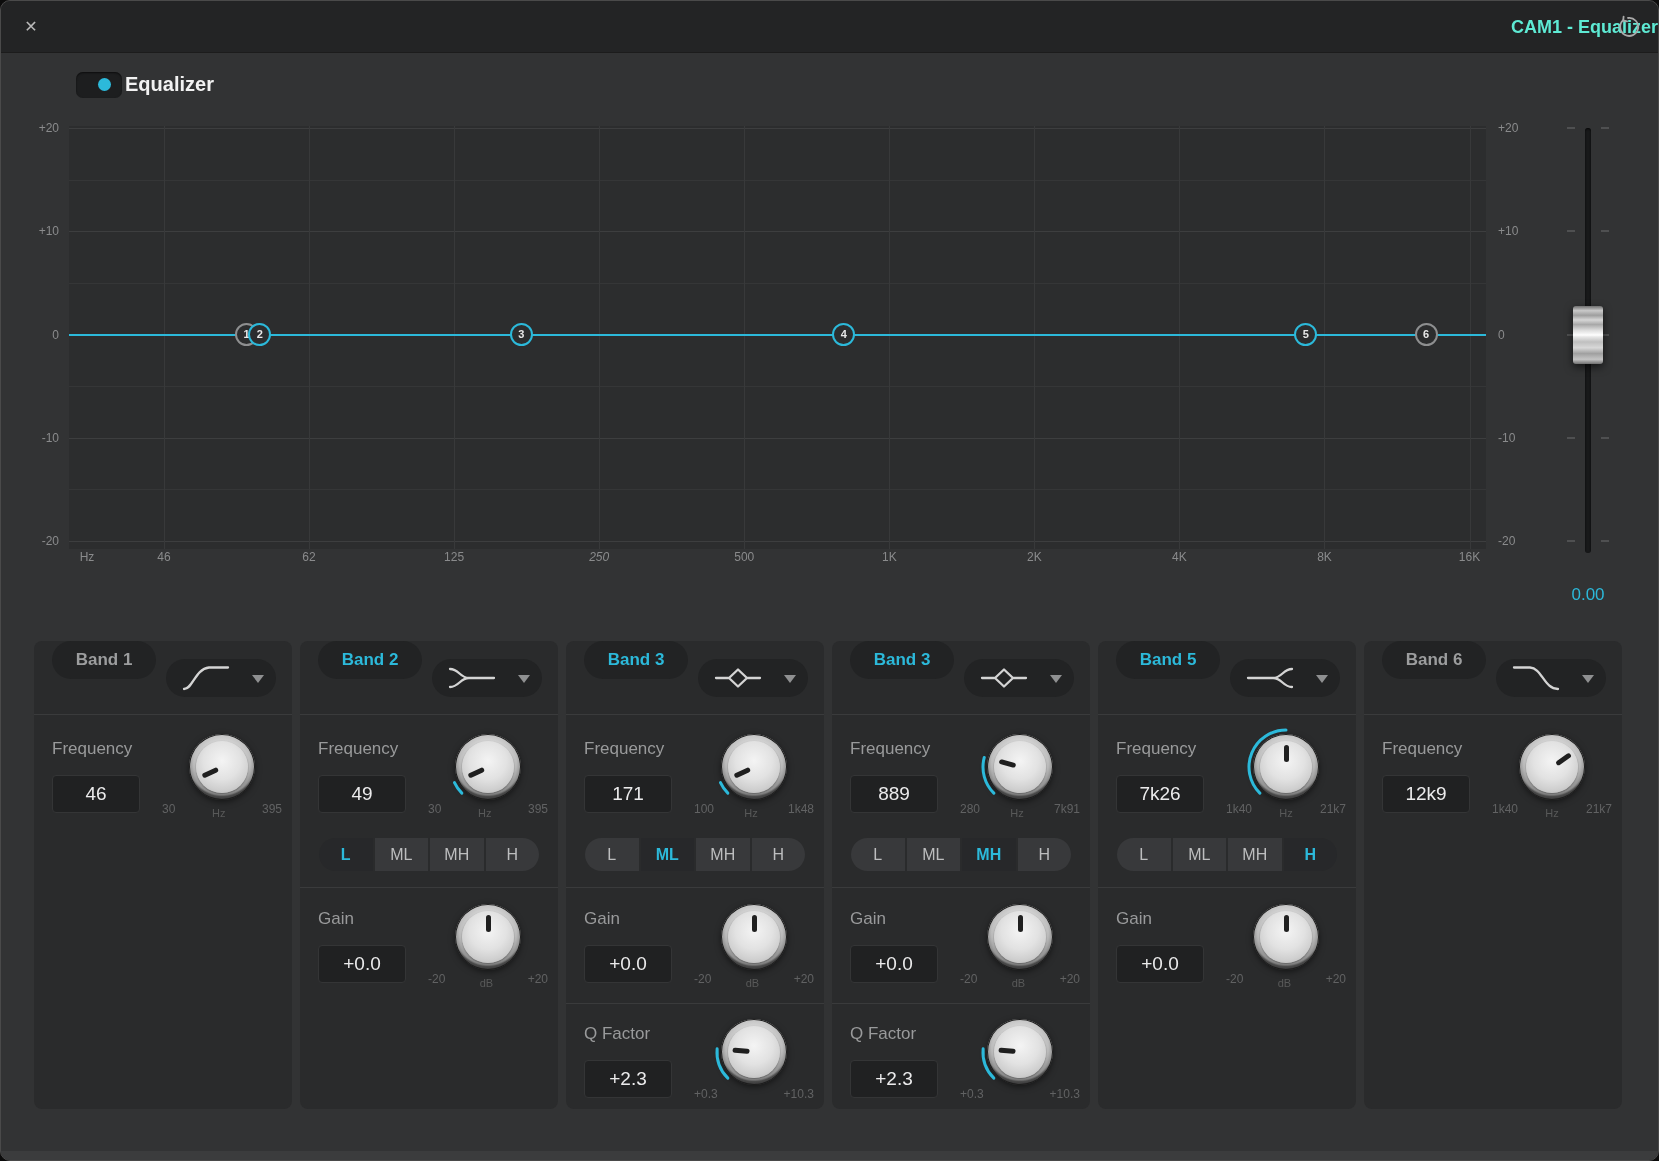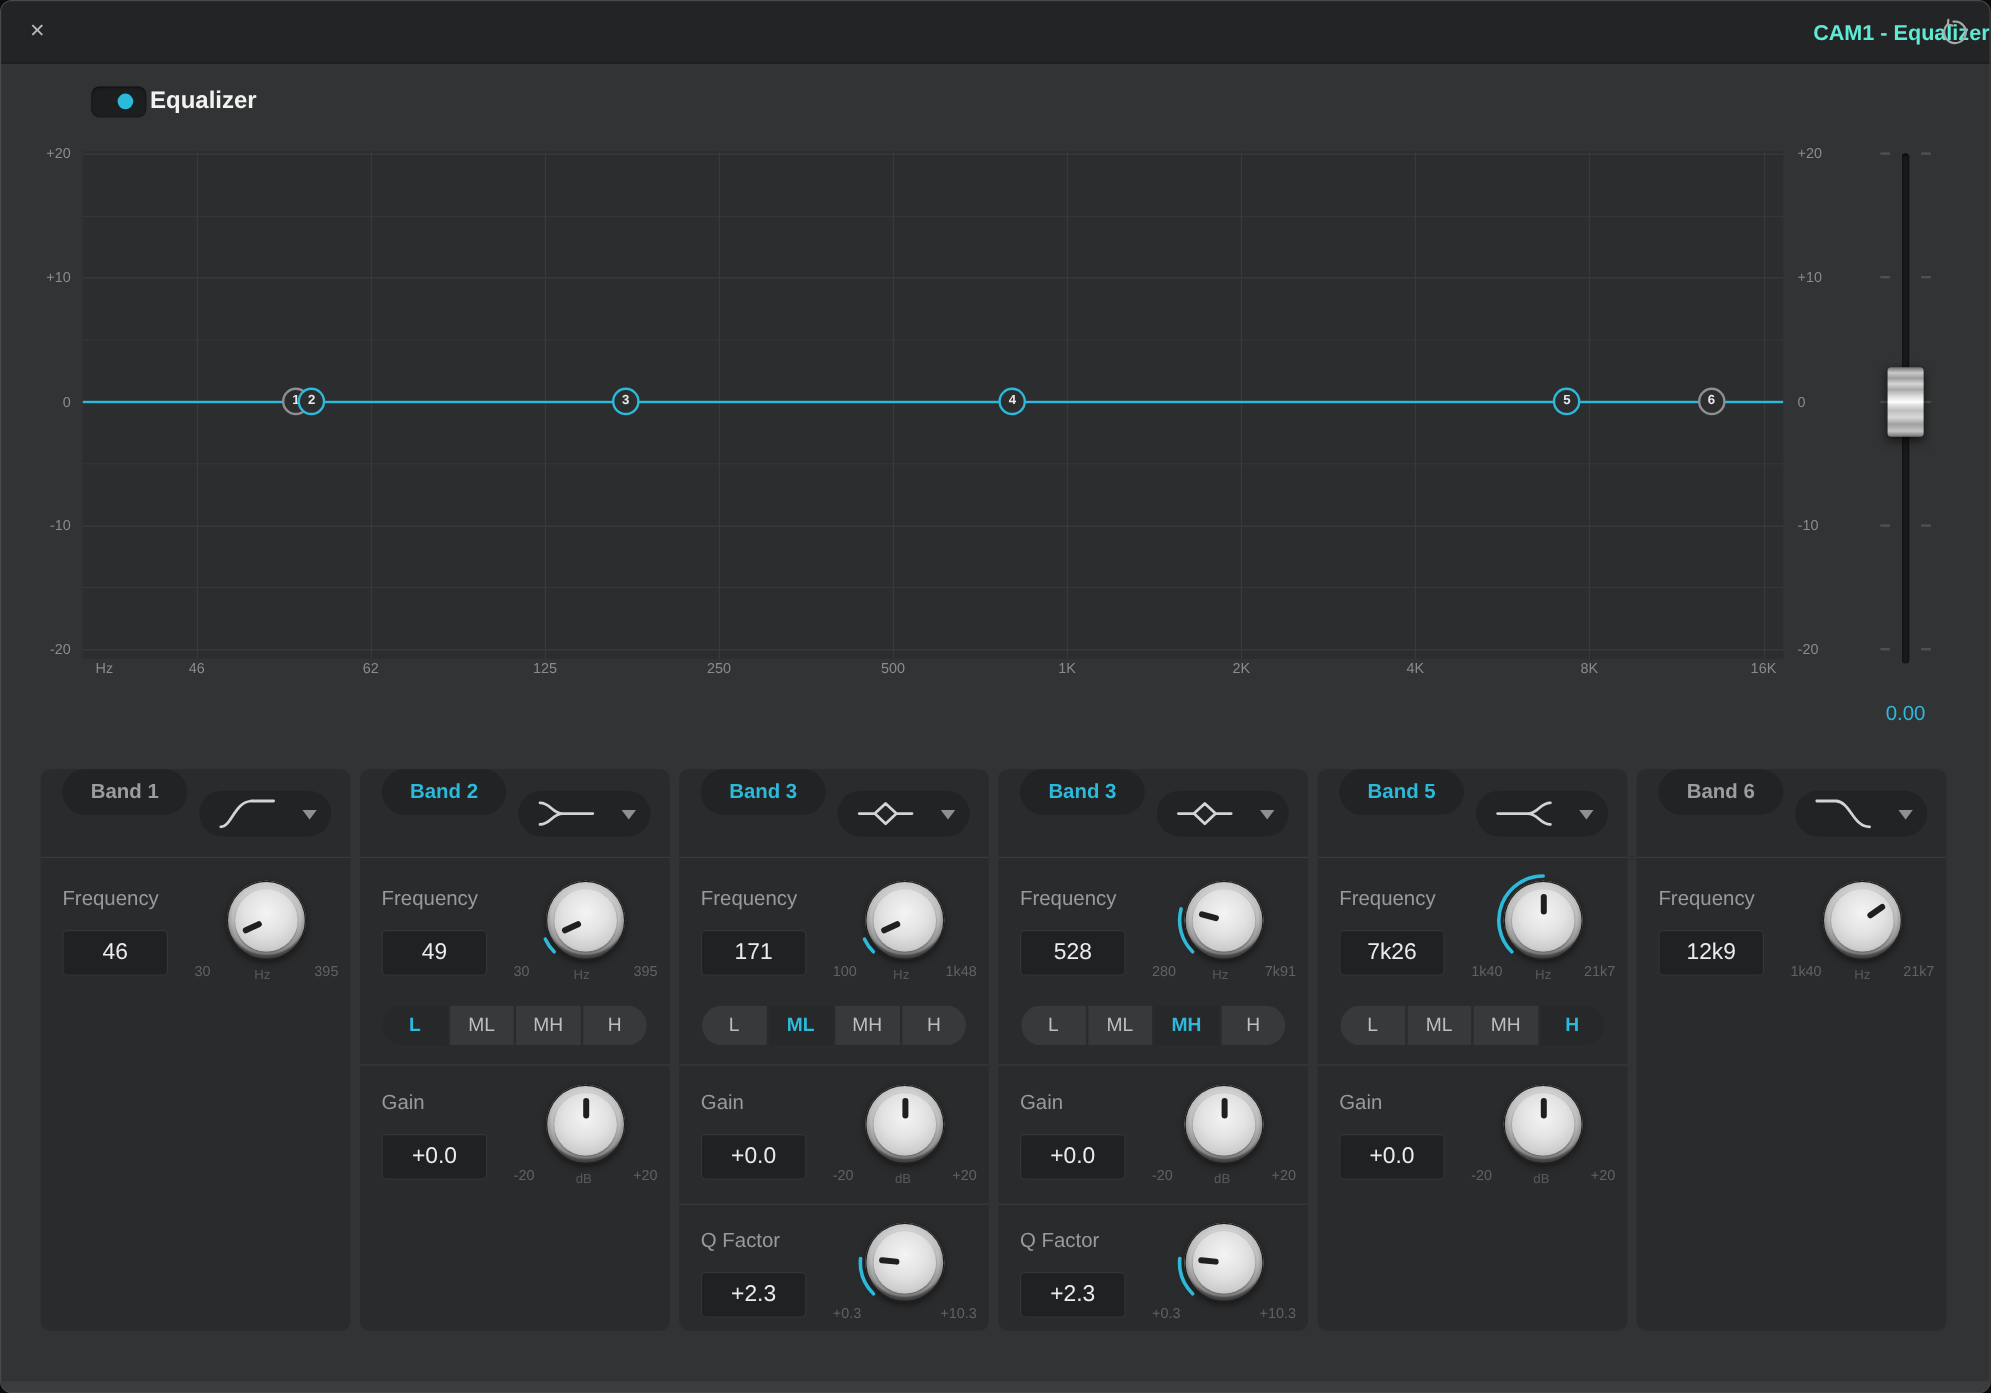--- a/index.html
+++ b/index.html
@@ -120,21 +120,21 @@
       <div class="db-label right" style="position: absolute; top: 222.25px;">+10</div>
       <div class="db-label left" style="position: absolute; top: 325.5px;">0</div>
       <div class="db-label right" style="position: absolute; top: 325.5px;">0</div>
       <div class="db-label left" style="position: absolute; top: 428.75px;">-10</div>
       <div class="db-label right" style="position: absolute; top: 428.75px;">-10</div>
       <div class="db-label left" style="position: absolute; top: 532px;">-20</div>
       <div class="db-label right" style="position: absolute; top: 532px;">-20</div>
       <div class="hz-label" style="position: absolute; left: 163px;">46</div>
       <div class="hz-label" style="position: absolute; left: 308.06px;">62</div>
       <div class="hz-label" style="position: absolute; left: 453.12px;">125</div>
-      <div class="hz-label" style="position: absolute; left: 598.18px;">250</div>
+      <div class="hz-label" style="position: absolute; left: 598.18px; font-style: italic;">250</div>
       <div class="hz-label" style="position: absolute; left: 743.24px;">500</div>
       <div class="hz-label" style="position: absolute; left: 888.3px;">1K</div>
       <div class="hz-label" style="position: absolute; left: 1033.36px;">2K</div>
       <div class="hz-label" style="position: absolute; left: 1178.42px; text-align: center;">4K</div>
       <div class="hz-label" style="position: absolute; left: 1323.48px;">8K</div>
       <div class="hz-label" style="position: absolute; left: 1468.54px;">16K</div>
       <div class="hz-label" style="position: absolute; left: 86px;">Hz</div>
     </div>
 
   <div class="fader-track"></div>
@@ -279,21 +279,21 @@
   <div class="band-panel on" style="left:831px">
     <div class="band-pill">Band 3</div>
     <div class="filter-dd">
       <svg width="56" height="36" viewBox="0 0 56 36">
         <path d="M6,18 L19,18 M37,18 L50,18 M19,18 L28,9.5 L37,18 L28,26.5 L19,18" fill="none" stroke="#d4d4d4" stroke-width="2.3" stroke-linecap="round" stroke-linejoin="round"></path>
       </svg>
       <div class="caret"></div>
     </div>
     <div class="divider div-1"></div>
     <div class="sec-label freq-label">Frequency</div>
-    <div class="value-box freq-box">528</div>
+    <div class="value-box freq-box">889</div>
     <div class="knob freq-knob">
       <div class="cap"></div>
         <div class="pointer" style="transform: rotate(-75deg);"></div>
     <svg width="82" height="82" class="knob-arc">
           <path d="M14.83704909609774,67.16295090390226 A37,37 0 0 1 5.2607444273044734,31.423695331206734" stroke="#2cb9da" stroke-width="3" fill="none" stroke-linecap="round"></path>
         </svg>
       </div>
     <div class="range-row freq-range">
       <span>280</span>
       <span class="unit">Hz</span>

